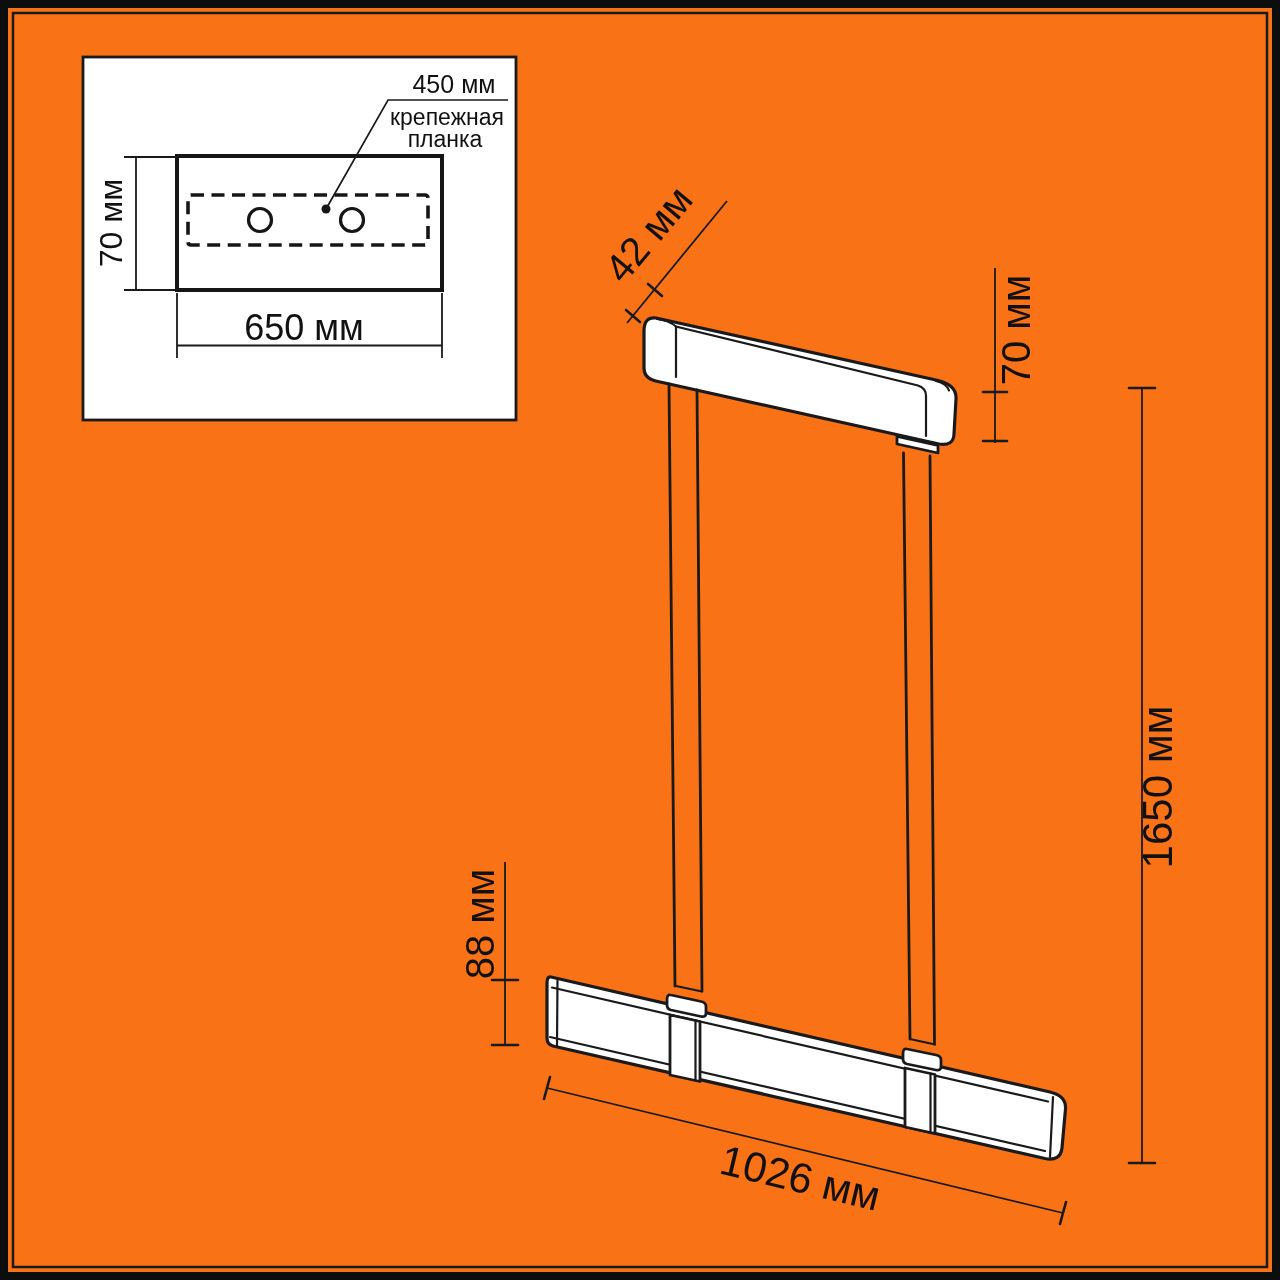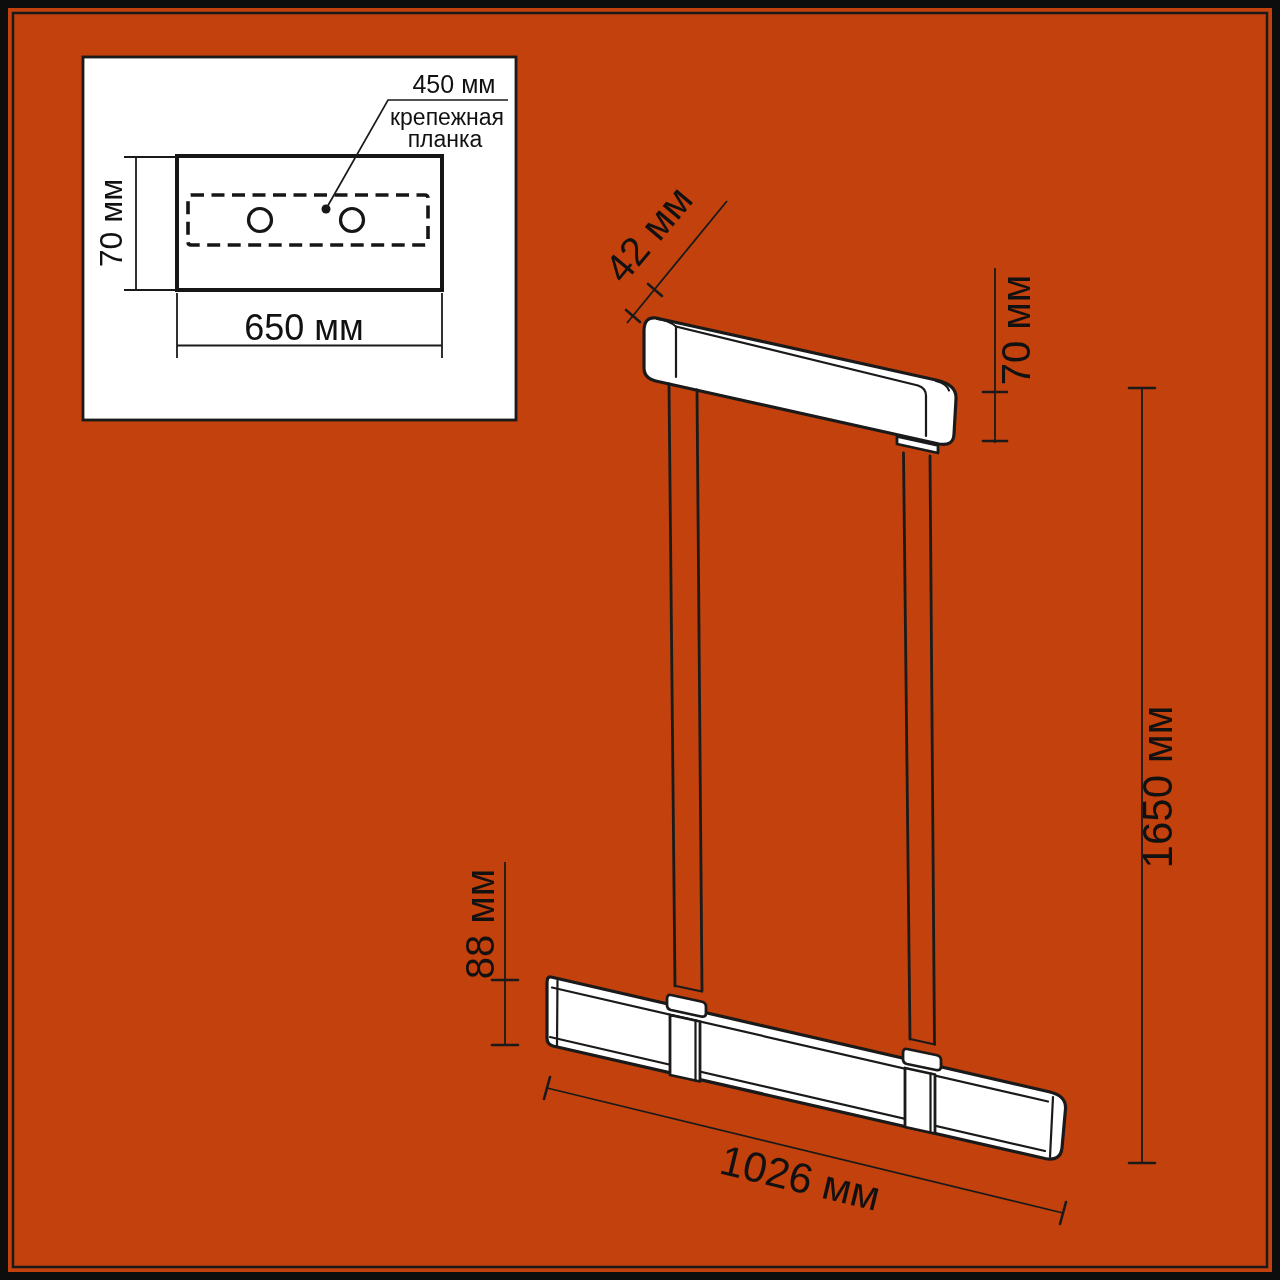--- a/index.html
+++ b/index.html
@@ -4,21 +4,21 @@
 <style>
   html, body {
     margin: 0;
     padding: 0;
     background: #ffffff;
   }
   .page {
     position: relative;
     width: 1280px;
     height: 1280px;
-    background: #c2410c;
+    background: #f97316;
     font-family: "Liberation Sans", sans-serif;
   }
   svg { display: block; }
   .outline   { fill: #ffffff; stroke: #1a1a1a; stroke-width: 3.2; stroke-linejoin: round; }
   .inner-ln  { fill: none;    stroke: #1a1a1a; stroke-width: 2.2; stroke-linecap: round; }
   .rod-ln    { fill: none;    stroke: #1a1a1a; stroke-width: 2.8; stroke-linecap: round; }
   .clamp     { fill: #ffffff; stroke: #1a1a1a; stroke-width: 2.8; stroke-linejoin: round; }
   .dim-ln    { fill: none;    stroke: #1a1a1a; stroke-width: 1.8; }
   .dim-tick  { fill: none;    stroke: #1a1a1a; stroke-width: 2.6; stroke-linecap: round; }
   .ext-ln    { fill: none;    stroke: #1a1a1a; stroke-width: 1.8; }

